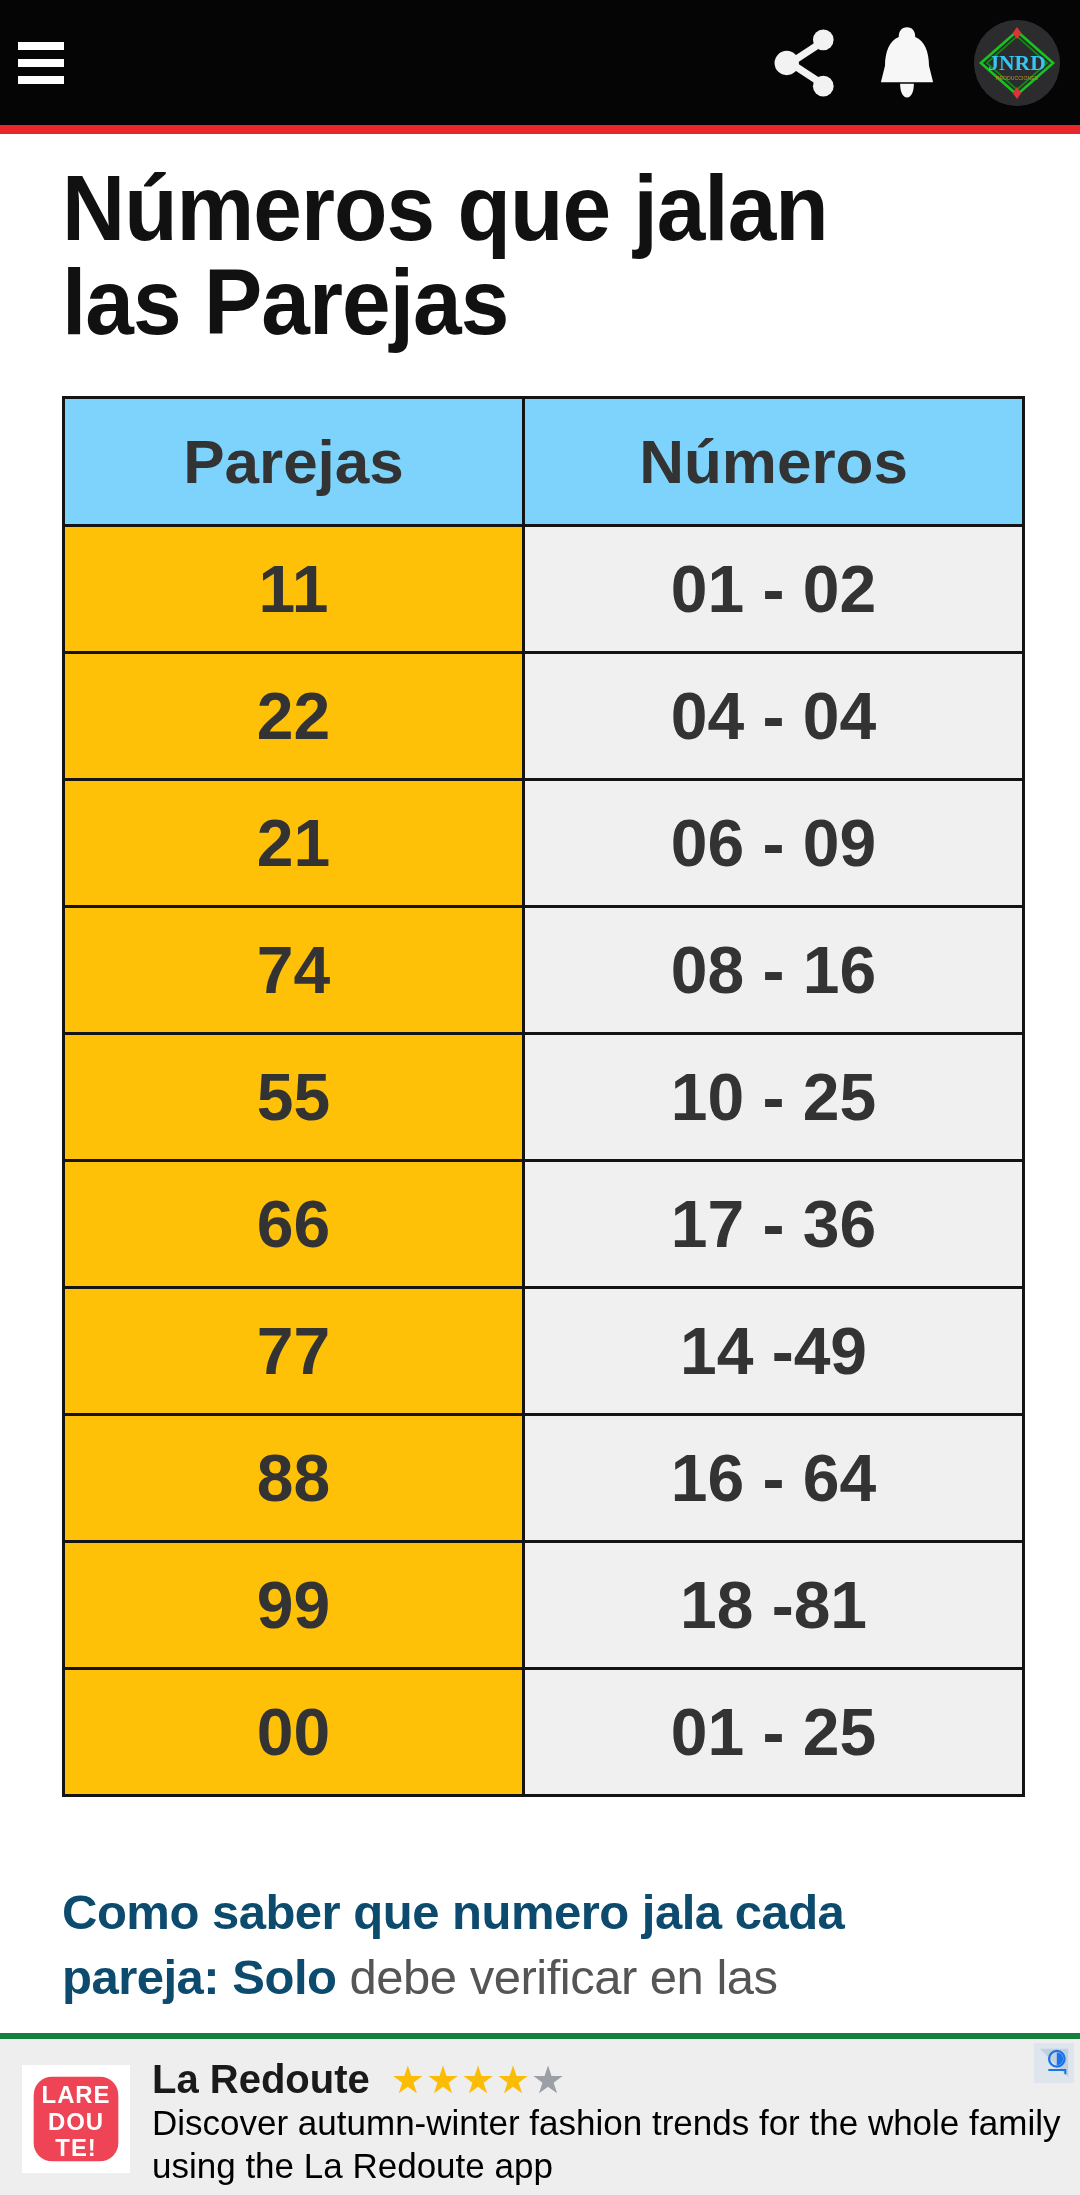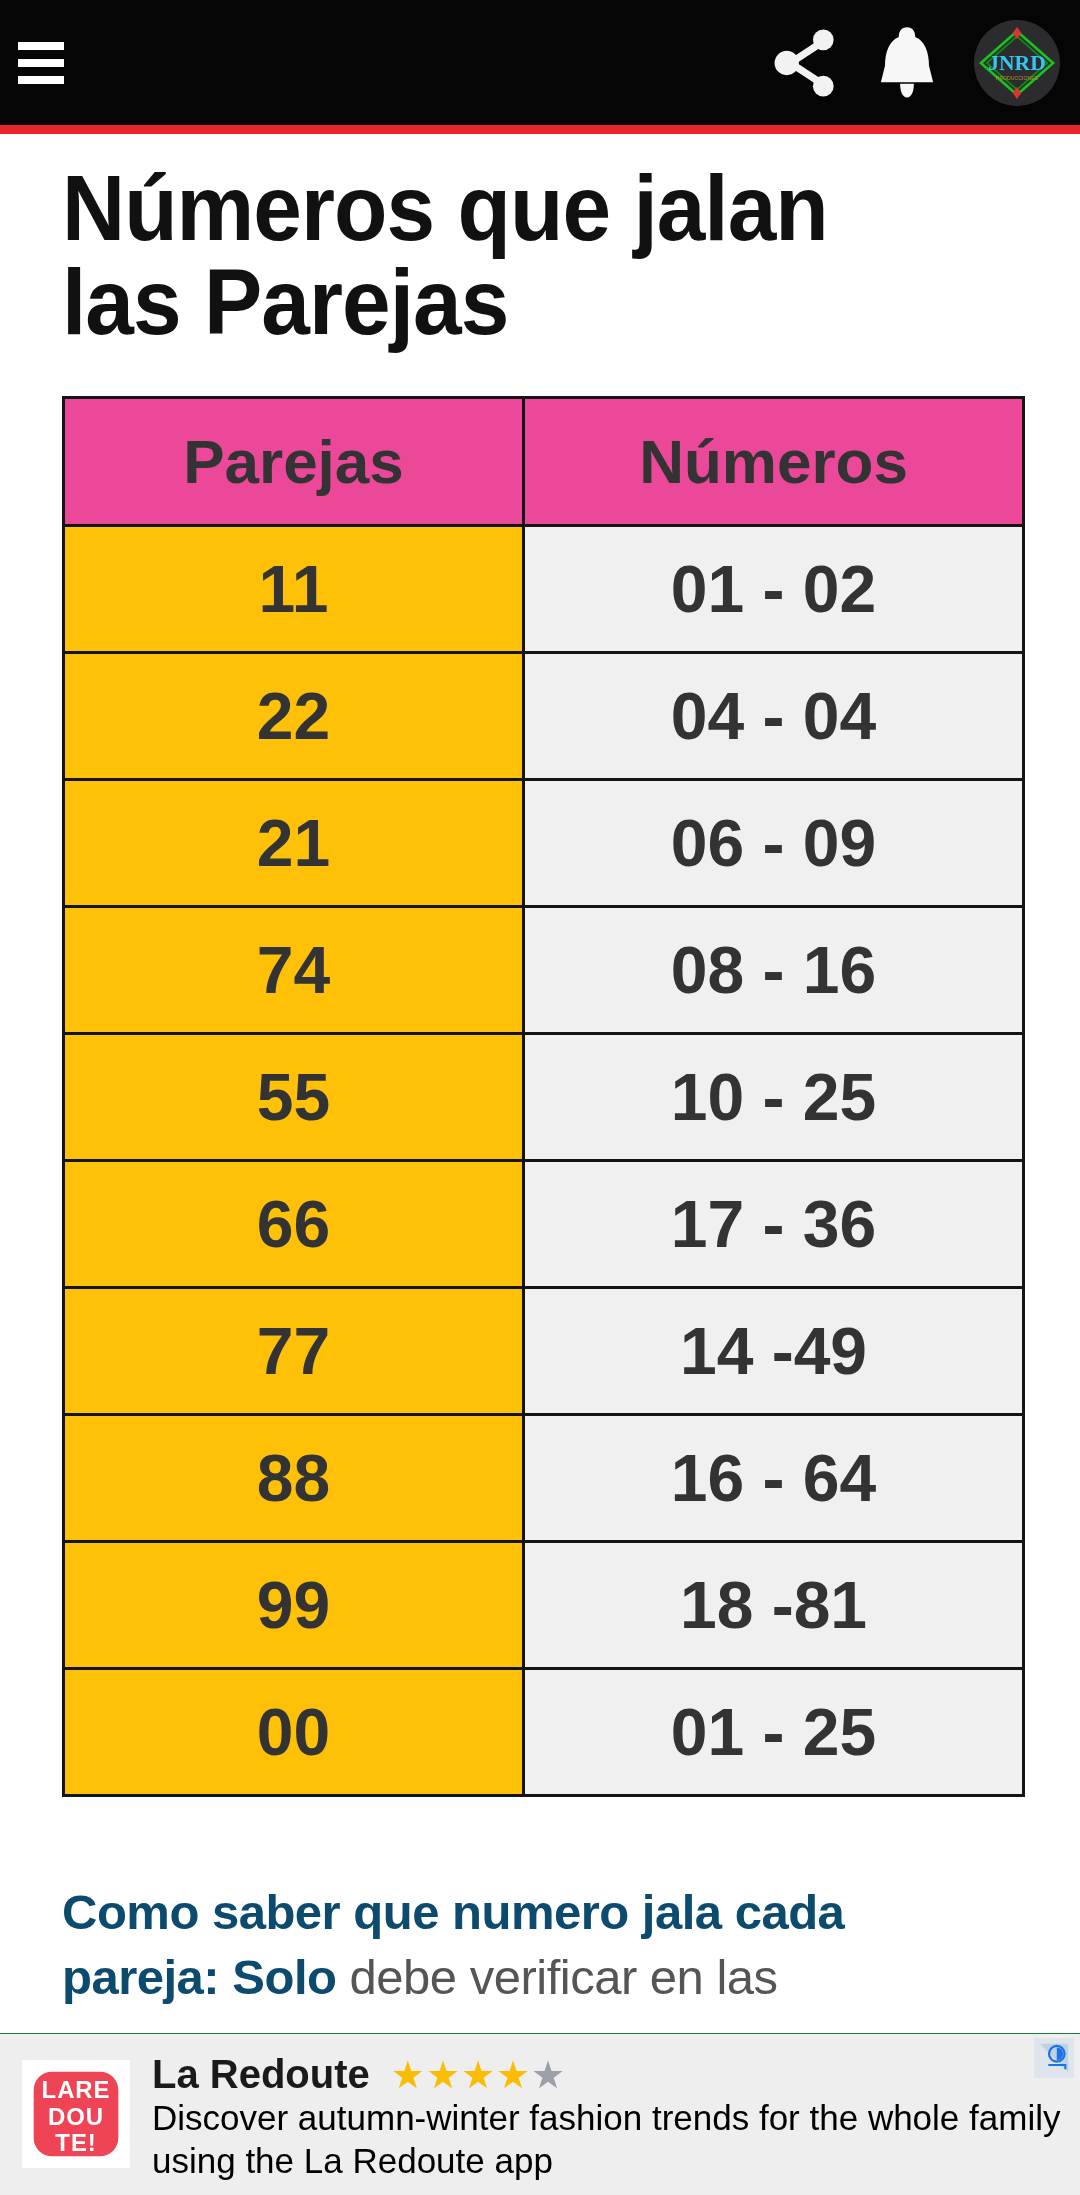--- a/index.html
+++ b/index.html
@@ -73,21 +73,21 @@
   table.pairs col.c2 { width:500px; }
 
   table.pairs th, table.pairs td {
     border:3px solid #141414;
     text-align:center;
     vertical-align:middle;
     color:#333333;
     font-weight:bold;
   }
   table.pairs th {
-    background:#ec4899;
+    background:#7dd3fc;
     height:128px;
     font-size:62px;
     letter-spacing:0px;
   }
   table.pairs td { height:127px; font-size:66px; }
   table.pairs td.left  { background:#ffc107; }
   table.pairs td.right { background:#f0f0f0; }
 
   
   .body-text {
@@ -102,21 +102,21 @@
   .body-text b { color:#0c4a6e; font-weight:bold; }
 
   
   .text-clip { position:absolute; top:1880px; left:0; width:1080px; height:160px; overflow:hidden; }
   .text-clip .body-text { margin-top:0; }
 
   
   .ad {
     position:absolute; left:0; bottom:0; width:1080px; height:162px;
     background:#eeeeee;
-    border-top:1px solid #15803d;
+    border-top:6px solid #15803d;
     display:flex; align-items:flex-start;
   }
   .ad-thumb {
     width:108px; height:108px; margin:26px 0 0 22px; flex:none;
     background:#ffffff; display:flex; align-items:center; justify-content:center;
   }
   .ad-thumb svg { width:92px; height:92px; display:block; }
   .ad-body { margin:18px 0 0 22px; flex:1; }
   .ad-row1 { display:flex; align-items:center; gap:21px; }
   .ad-title {

